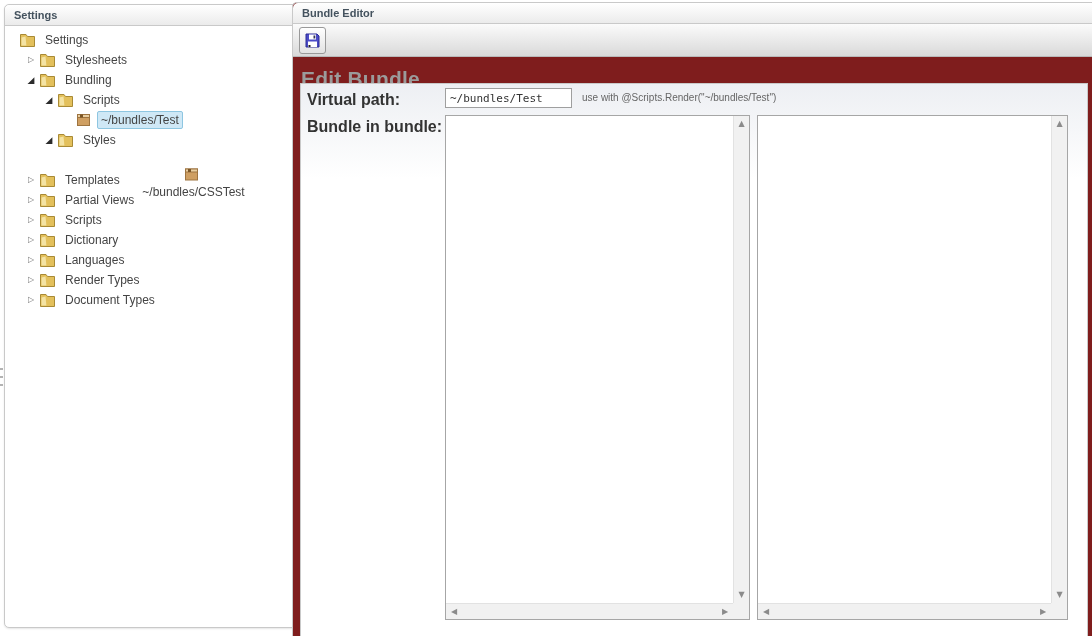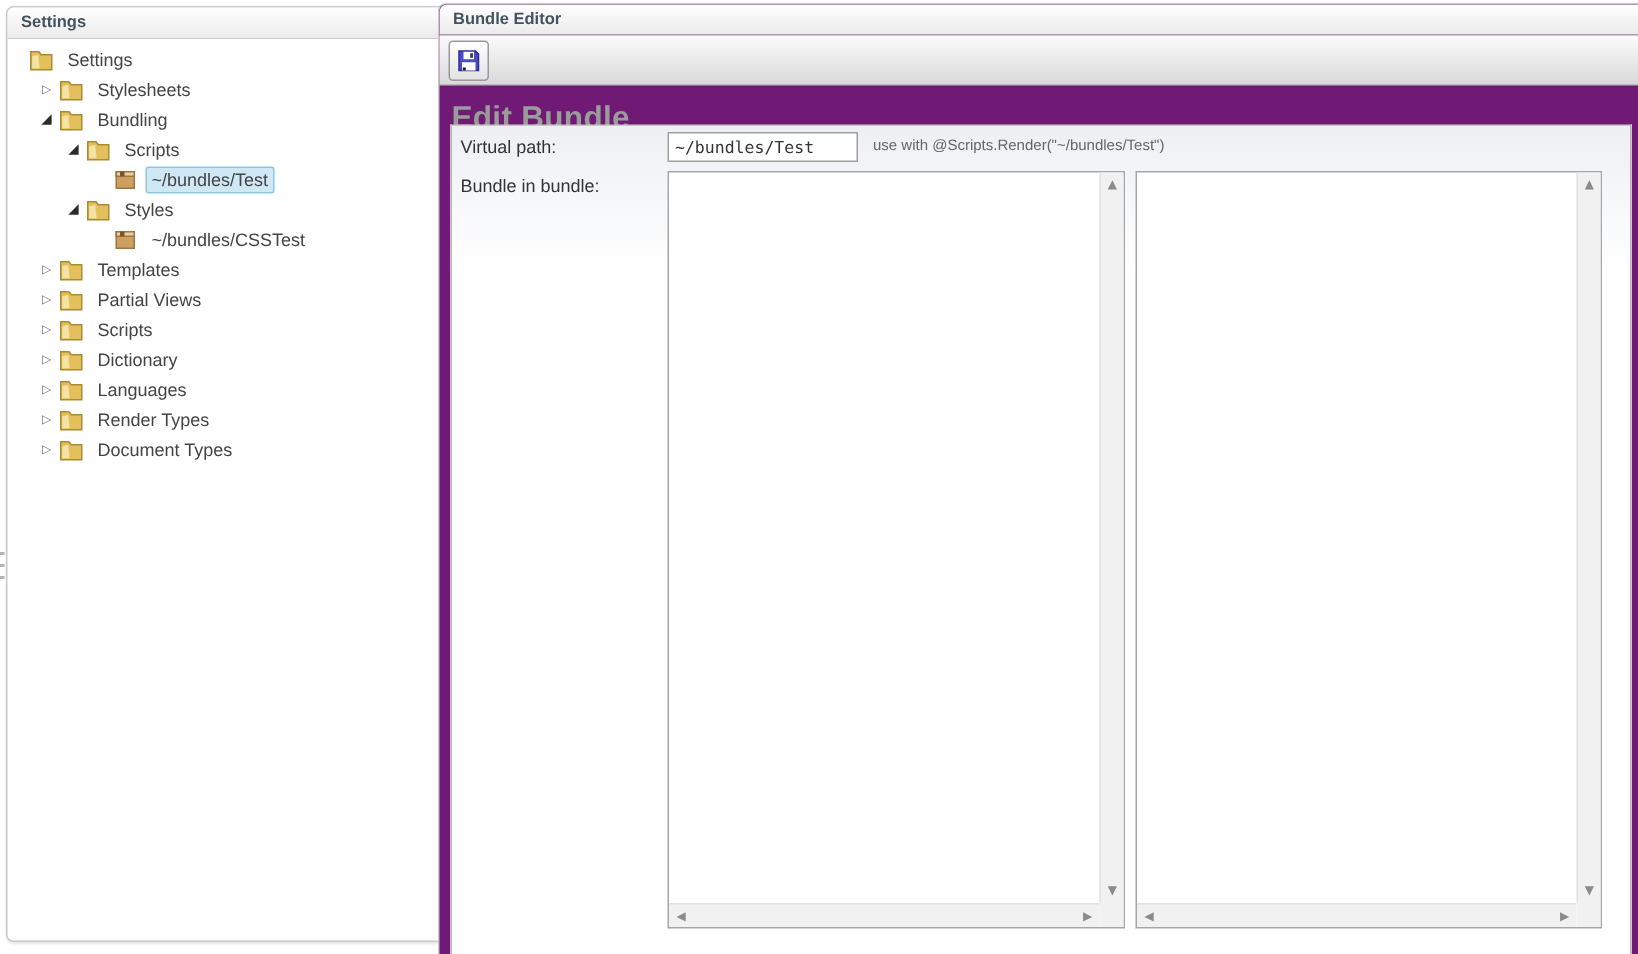--- a/index.html
+++ b/index.html
@@ -30,34 +30,34 @@
   .node-label{padding:1px 3px;border:1px solid transparent;white-space:nowrap;}
   .node-label.selected{background:var(--sel-bg);border-color:var(--sel-border);border-radius:2px;}
 
   
   .grip{position:absolute;left:0;top:368px;width:3px;}
   .grip i{display:block;width:3px;height:2px;background:#b3b3b3;margin-bottom:6px;}
 
   
   .right-panel{position:absolute;left:292px;top:2px;width:800px;height:634px;
     border-left:1px solid var(--panel-border);border-top:1px solid var(--panel-border);
-    border-top-left-radius:5px;background:#701a75;}
+    border-top-left-radius:5px;background:#7f1d1d;}
   .right-panel .panel-header{border-radius:5px 0 0 0;}
   .toolbar{height:33px;display:flex;align-items:center;padding:0 4px;
     background:linear-gradient(#fbfbfb,#d9d9d9);border-bottom:1px solid #b9b9b9;}
   .save-btn{width:27px;height:27px;margin-left:2px;border:1px solid #999;border-radius:3px;
     background:linear-gradient(#ffffff,#e2e2e2);display:flex;align-items:center;justify-content:center;cursor:pointer;}
   .edit-title{margin:10px 0 8px 8px;font-size:21px;font-weight:bold;color:#9b9b9b;letter-spacing:.2px;}
 
   
   .prop-pane{position:absolute;left:7px;top:80px;width:788px;height:600px;
     border:1px solid var(--panel-border);border-bottom:none;
     background:linear-gradient(#edeff3,#ffffff 95px);}
   .prop-row{display:flex;align-items:flex-start;padding:4px 6px 2px 6px;}
-  .prop-label{flex:0 0 138px;font-size:12px;font-weight:normal;color:#333;padding-top:3px;}
+  .prop-label{flex:0 0 138px;font-size:16px;font-weight:bold;color:#333;padding-top:3px;}
   .text-input{width:127px;height:20px;border:1px solid #9f9f9f;background:#fff;
     font-family:"DejaVu Sans Mono","Liberation Mono",monospace;font-size:11px;color:#333;
     padding:2px 4px;outline:none;}
   .hint{font-size:10px;color:#666;padding-top:4px;margin-left:10px;white-space:nowrap;}
   .checkbox{width:13px;height:13px;border:1px solid #adadad;border-radius:2px;
     background:#f4f4f4;margin-top:3px;cursor:pointer;}
 
   
   .lb-wrap{display:flex;}
   .listbox{position:relative;background:#fff;border:1px solid #a6a6a6;height:505px;}
@@ -128,21 +128,21 @@
         <span class="node-label selected">~/bundles/Test</span>
       </div>
       <div class="tree-row" style="padding-left: 36px;">
         <span class="arrow expanded">◢</span>
         <svg class="icon" width="17" height="16" viewBox="0 0 17 16">
           <path d="M1.5 2.5 L7 2.5 L8.5 4.5 L15.5 4.5 L15.5 14.5 L1.5 14.5 Z" fill="#e3c05c" stroke="#a98a35"></path>
           <path d="M2.5 5.5 L6.5 4.6 L7.4 13.5 L2.5 13.5 Z" fill="#f4e3a4"></path>
         </svg>
         <span class="node-label">Styles</span>
       </div>
-      <div class="tree-row" style="padding-left: 54px;">
+      <div class="tree-row" style="padding-left: 54px; flex-direction: column;">
         <span class="arrow"></span>
         <svg class="icon" width="15" height="16" viewBox="0 0 15 16">
           <rect x="1.5" y="2.5" width="12" height="11" fill="#cf9f62" stroke="#9e7440"></rect>
           <rect x="1.5" y="2.5" width="12" height="3" fill="#e9cfa2" stroke="#9e7440"></rect>
           <rect x="4" y="2.5" width="3" height="3" fill="#7a5526"></rect>
         </svg>
         <span class="node-label">~/bundles/CSSTest</span>
       </div>
       <div class="tree-row" style="padding-left: 18px;">
         <span class="arrow">▷</span>

